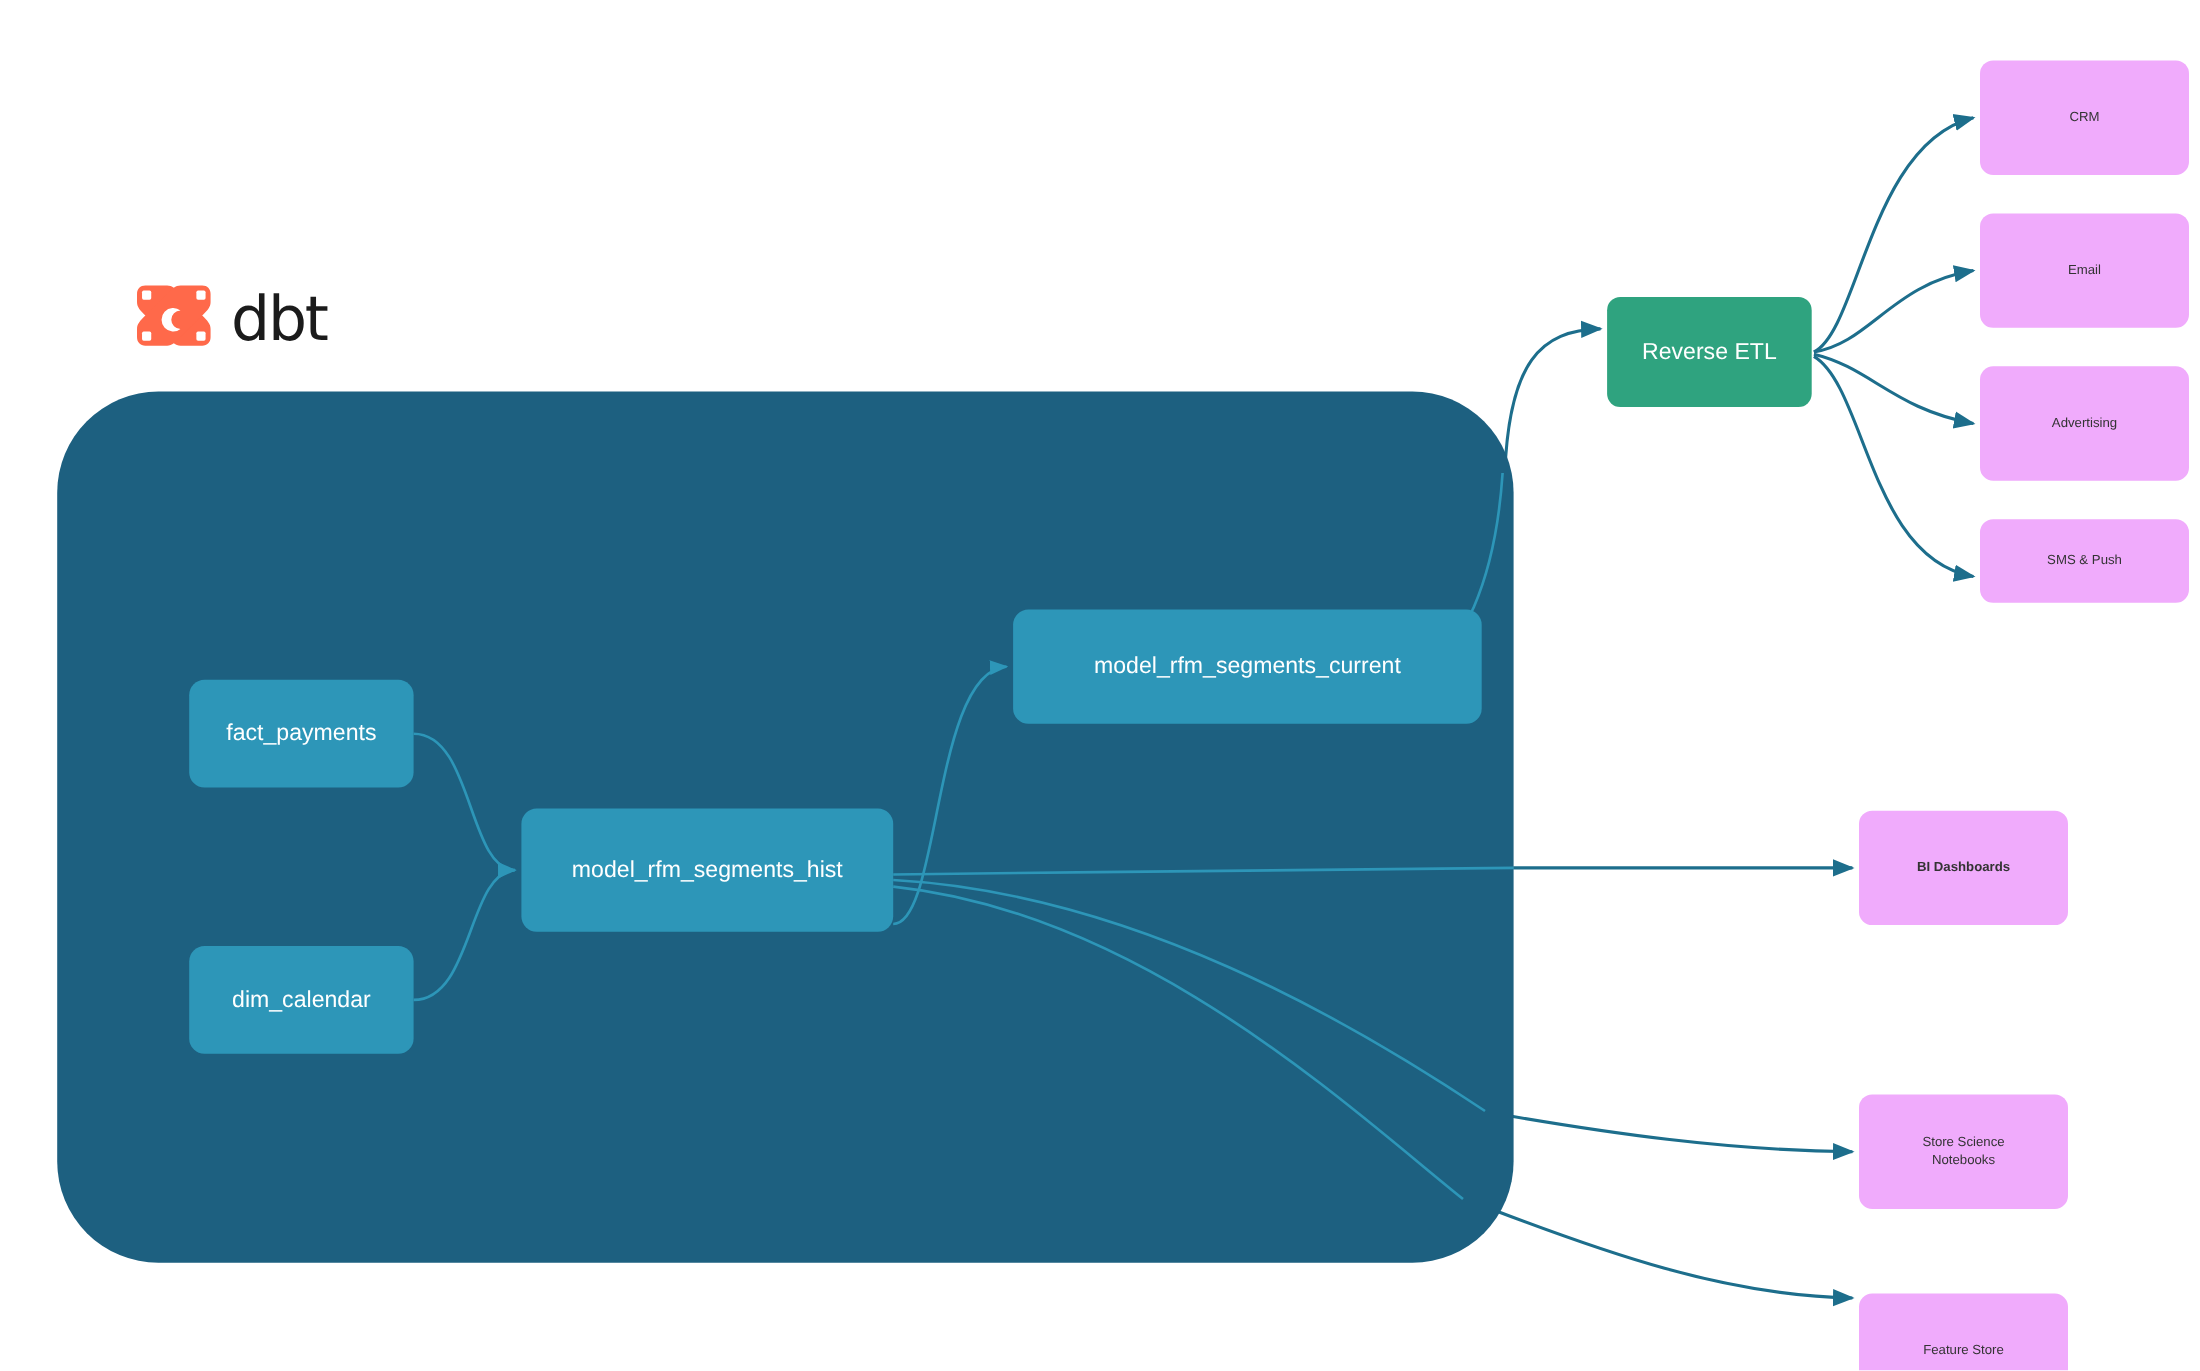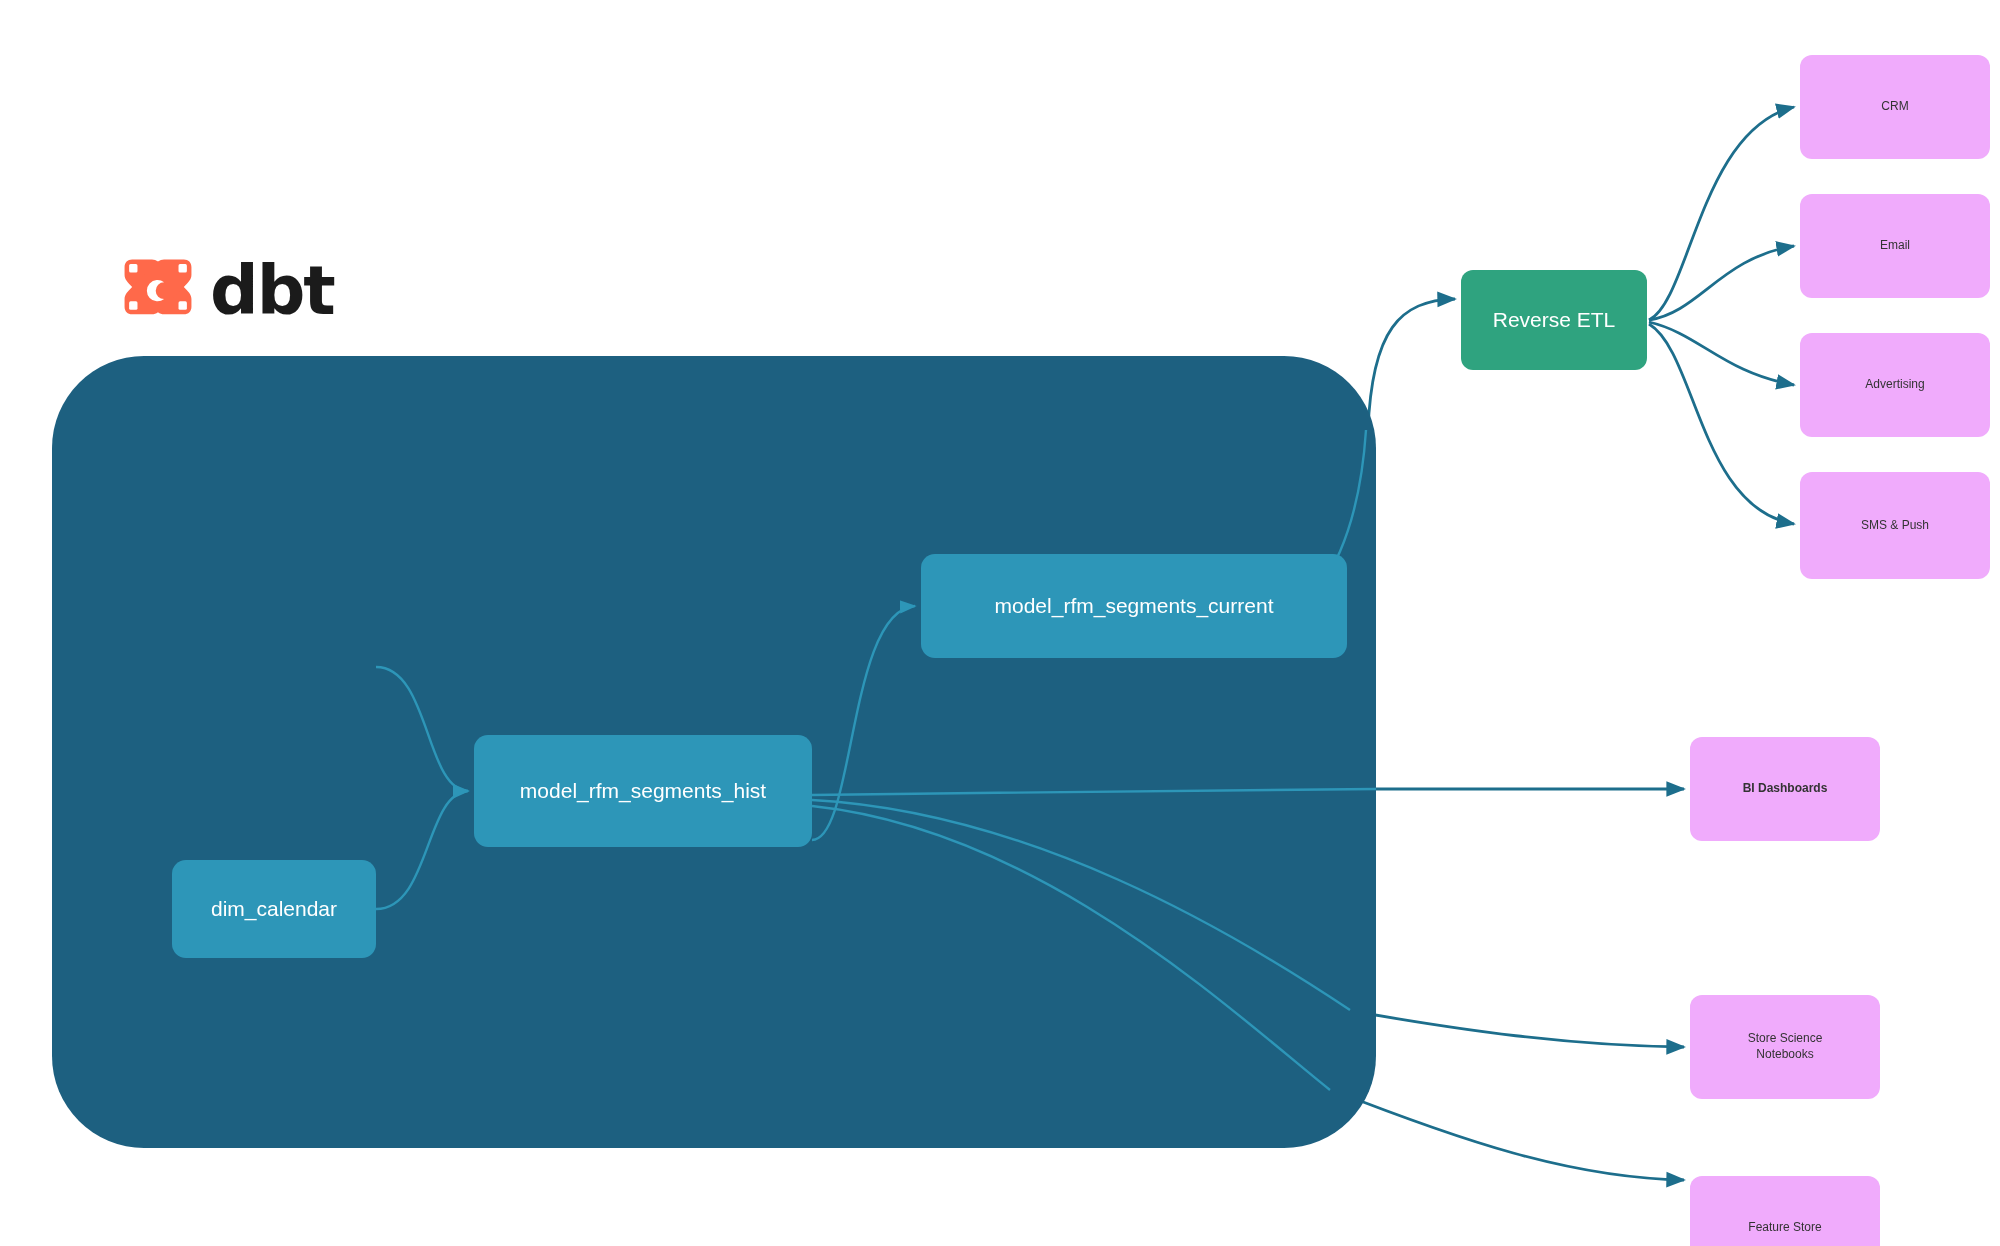--- a/index.html
+++ b/index.html
@@ -35,22 +35,22 @@
     align-items: center;
     gap: 14px;
   }
   #dbt-logo .mark {
     width: 76px;
     height: 76px;
     display: block;
   }
   #dbt-logo .wordmark {
     font-family: "DejaVu Sans", sans-serif;
-    font-weight: 700;
-    font-size: 68px;
+    font-weight: 400;
+    font-size: 56px;
     letter-spacing: -2px;
     color: #1b1b1b;
     line-height: 1;
     margin-top: -4px;
   }
 
   
   #dbt-container {
     position: absolute;
     left: 52px;
@@ -98,21 +98,21 @@
   .node-dest {
     background: #f0abfc;
     color: #333333;
     font-size: 12px;
     border-radius: 12px;
     line-height: 1.3;
   }
   #dest-crm          { left: 1800px; top: 55px;  width: 190px; height: 104px; }
   #dest-email        { left: 1800px; top: 194px; width: 190px; height: 104px; }
   #dest-advertising  { left: 1800px; top: 333px; width: 190px; height: 104px; }
-  #dest-sms-push     { left: 1800px; top: 472px; width: 190px; height: 107px; justify-content: center; }
+  #dest-sms-push     { left: 1800px; top: 472px; width: 190px; height: 76px; justify-content: center; }
   #dest-bi           { left: 1690px; top: 737px; width: 190px; height: 104px; font-weight: bold; }
   #dest-ds-notebooks { left: 1690px; top: 995px; width: 190px; height: 104px; }
   #dest-feature-store{ left: 1690px; top: 1128px;width: 190px; height: 104px; margin-top: 48px; }
 </style>
 </head>
 <body>
 
 <div id="canvas">
 
   <svg id="edges" viewBox="0 0 2000 1246" xmlns="http://www.w3.org/2000/svg">
@@ -181,20 +181,23 @@
       <path d="M 376 667 C 430 667 425 790 468 791" marker-end="url(#arrow-light2)"></path>
       <path d="M 376 909 C 430 909 425 793 468 791" marker-end="url(#arrow-light2)"></path>
       <path d="M 812 840 C 855 840 848 610 915 606" marker-end="url(#arrow-light2)"></path>
       <path d="M 812 795 C 1000 793 1180 790 1376 789"></path>
       <path d="M 812 800 C 1030 812 1230 930 1350 1010"></path>
       <path d="M 812 806 C 1040 830 1230 1010 1330 1090"></path>
       <path d="M 1283 606 C 1330 606 1360 520 1366 430"></path>
     </g>
   </svg>
 
+  <div class="node node-model" id="node-fact-payments">
+    <span>fact_payments</span>
+  </div>
 
   <div class="node node-model" id="node-dim-calendar">
     <span>dim_calendar</span>
   </div>
 
   <div class="node node-model" id="node-rfm-hist">
     <span>model_rfm_segments_hist</span>
   </div>
 
   <div class="node node-model" id="node-rfm-current">

